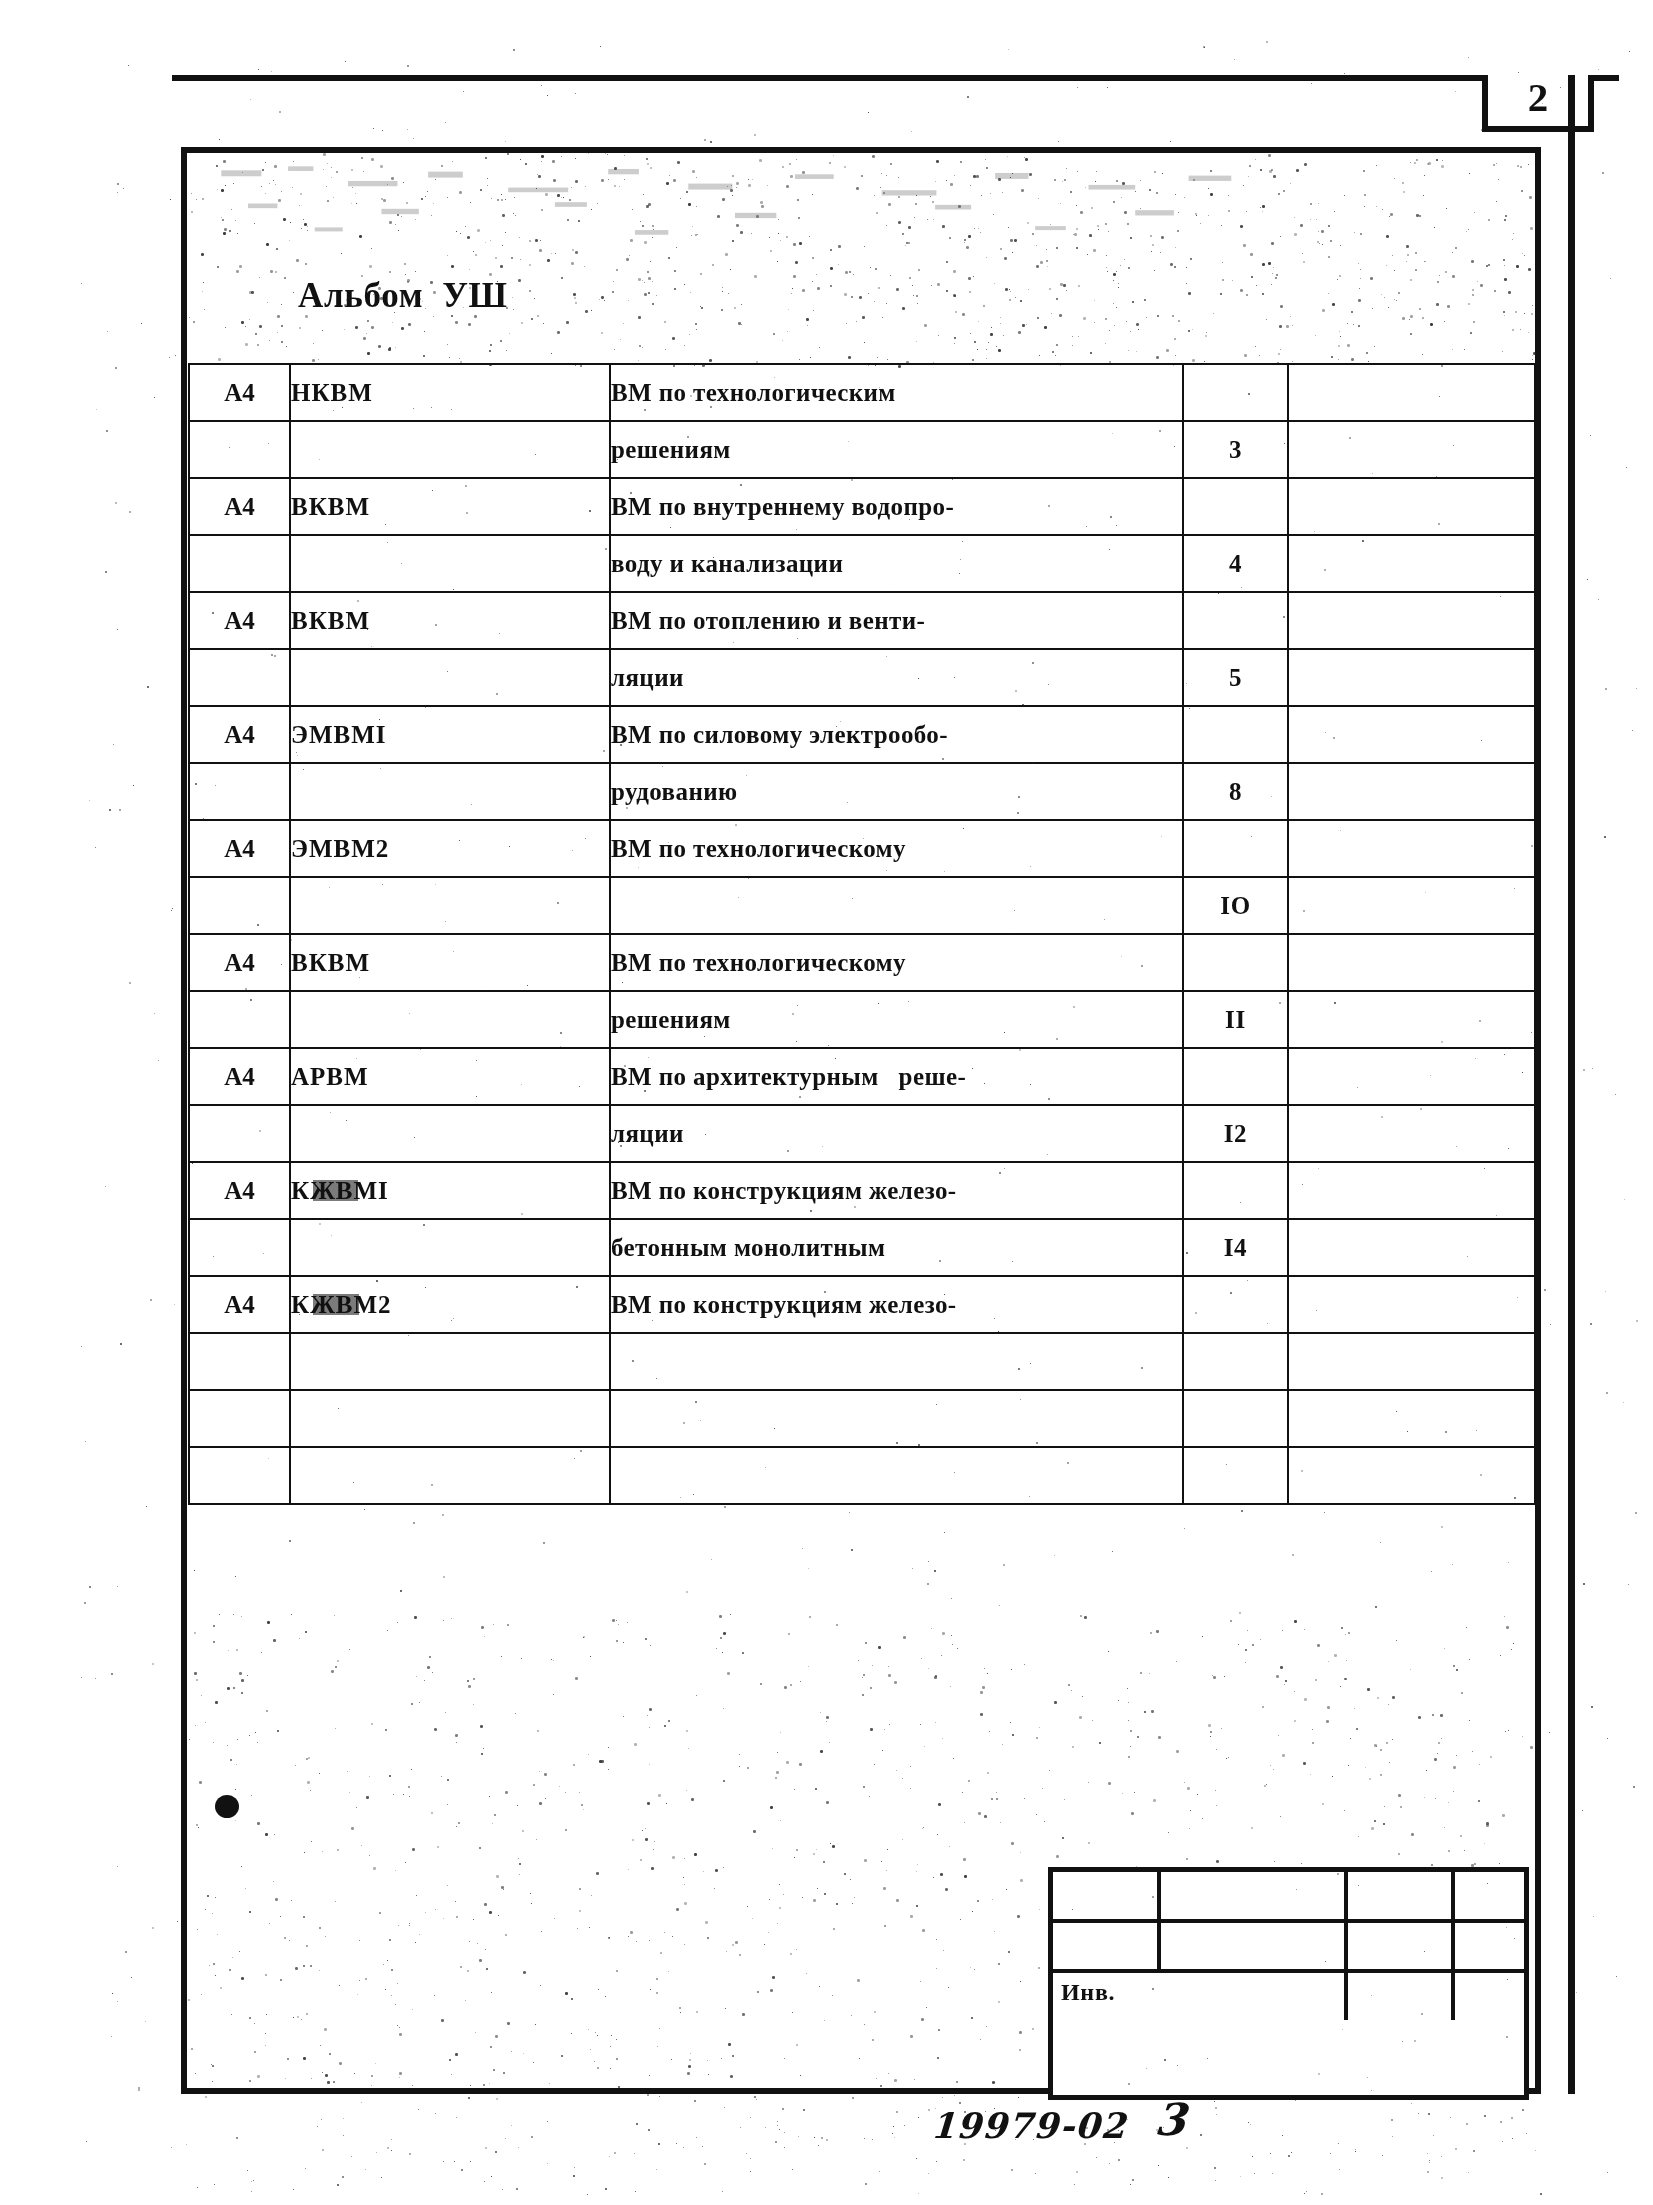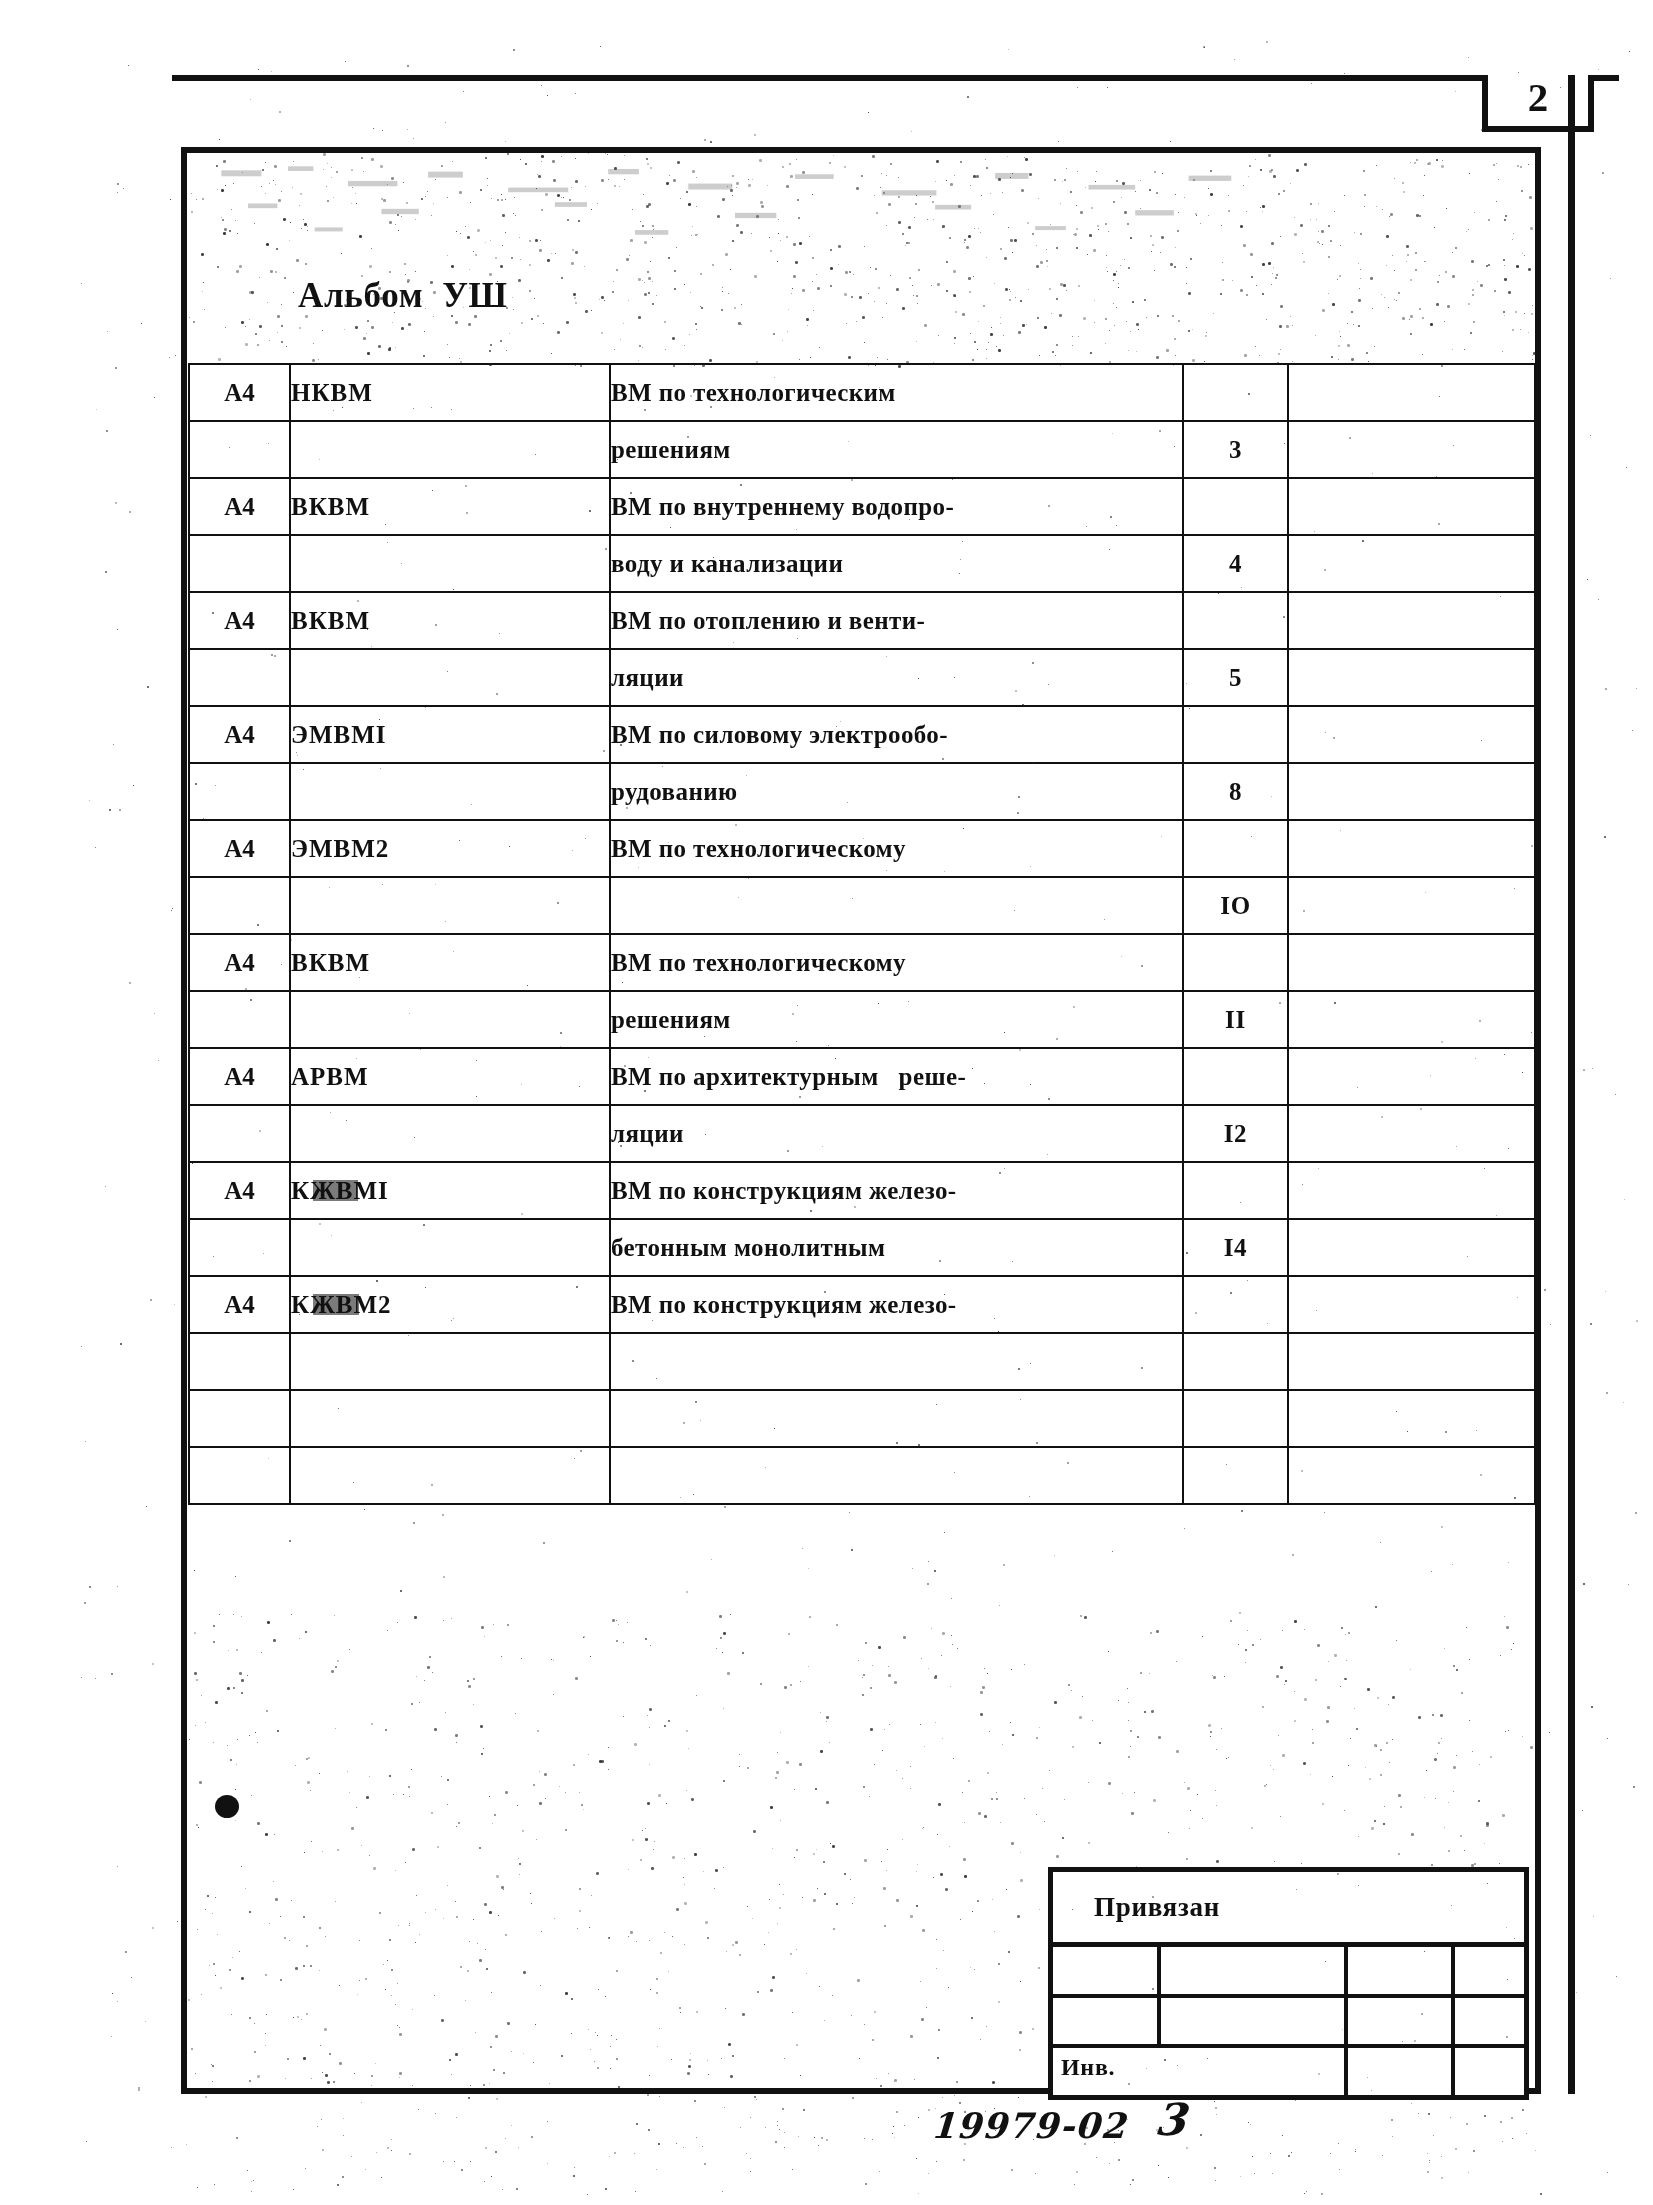--- a/index.html
+++ b/index.html
@@ -314,23 +314,20 @@
         <td></td>
         <td></td>
         <td></td>
       </tr>
     </tbody>
 </table>
 
 <div class="blot"></div>
 
 <div class="stamp">
-  <div class="stamp-head">
-    <span>Привязан</span>
-  </div>
   <div class="stamp-grid">
     <div class="stamp-row">
       <div class="stamp-cell sc1"></div>
       <div class="stamp-cell sc2"></div>
       <div class="stamp-cell sc3"></div>
       <div class="stamp-cell sc4"></div>
     </div>
     <div class="stamp-row">
       <div class="stamp-cell sc1"></div>
       <div class="stamp-cell sc2"></div>

